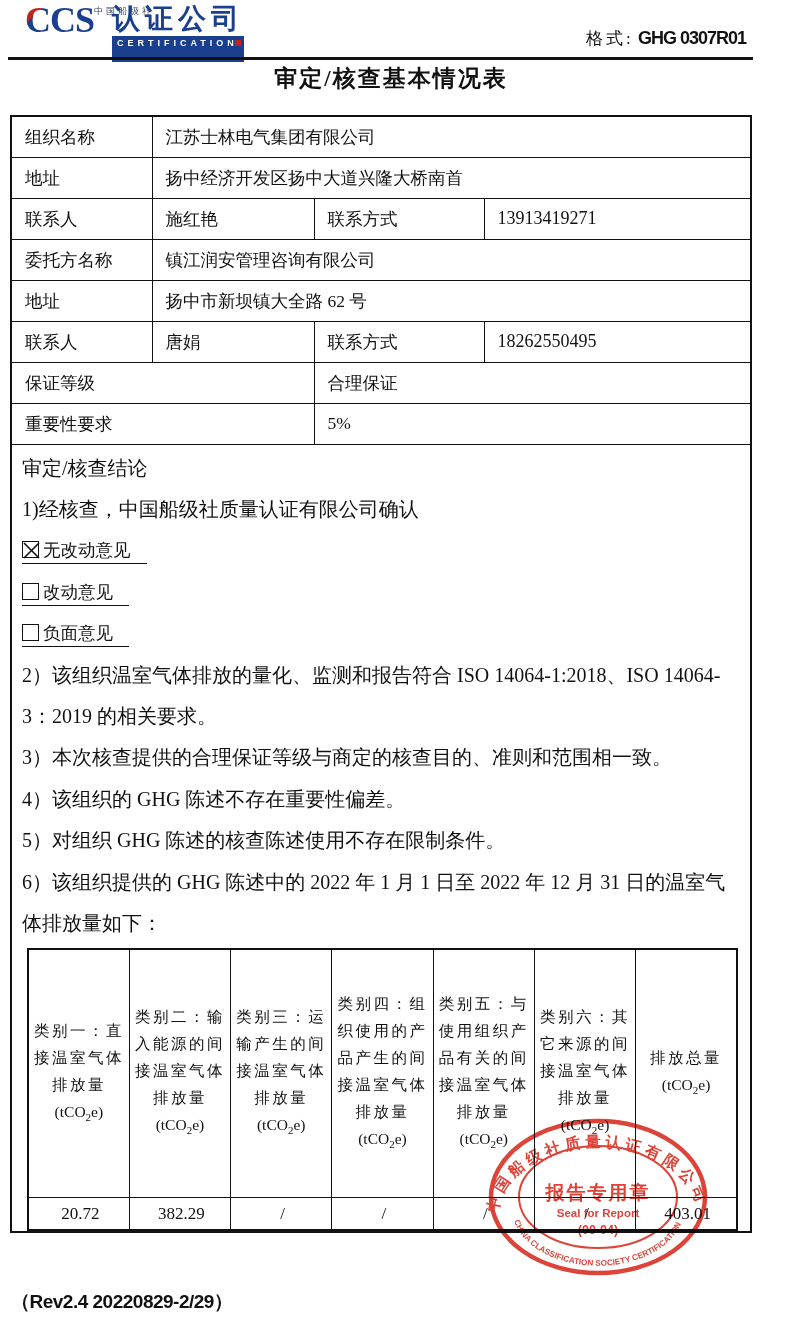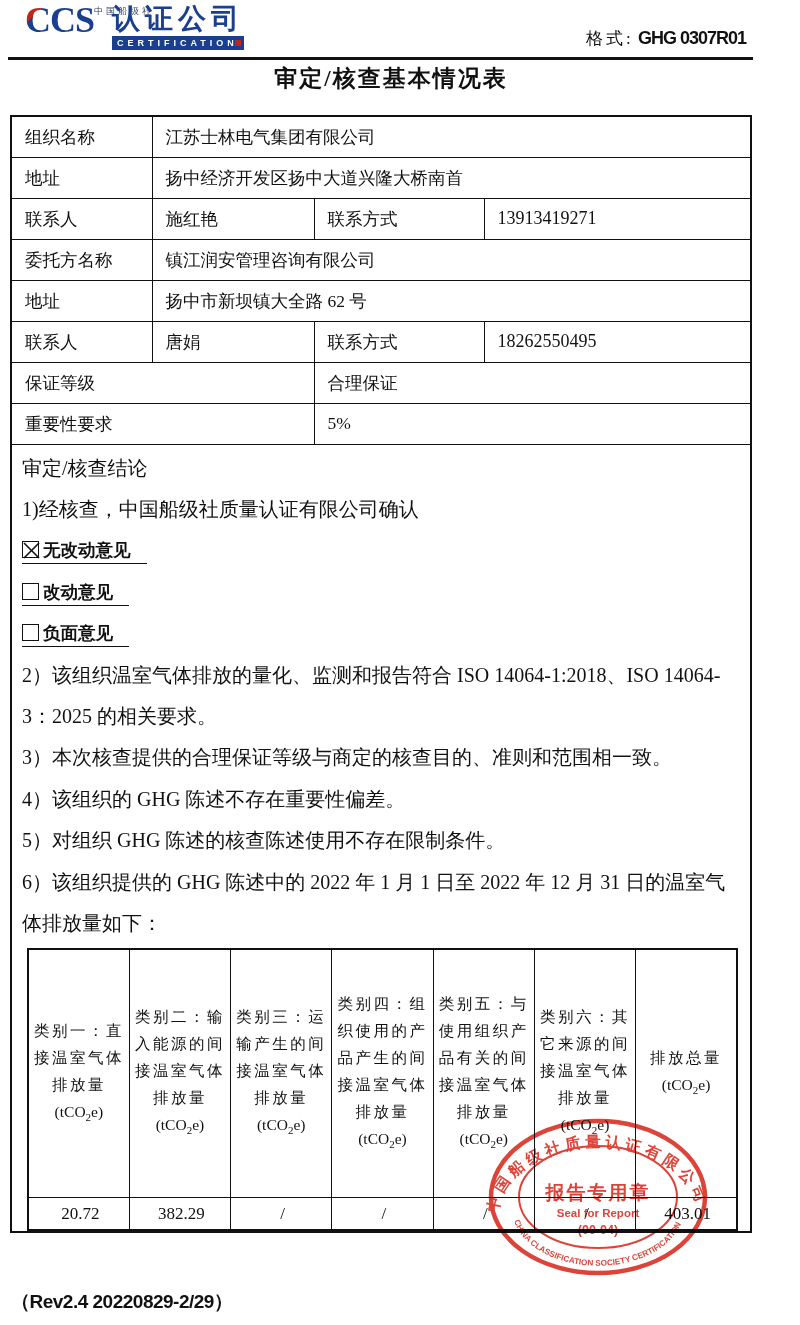--- a/index.html
+++ b/index.html
@@ -25,21 +25,21 @@
     letter-spacing: 0.4px; overflow: hidden; white-space: nowrap; width: 78px;
   }
   .ccs-cn { font-size: 9px; color: #35415c; letter-spacing: 3px; margin-top: 1px; white-space: nowrap; }
   .logo-right { margin-left: 7px; display: flex; flex-direction: column; }
   .brand-cn {
     font-family: "Liberation Sans", "DejaVu Sans", sans-serif; font-weight: bold;
     color: #1b3f8f; font-size: 28px; line-height: 30px; letter-spacing: 5px; white-space: nowrap;
   }
   .brand-band {
     margin-top: 2px; background: #1b3f8f; color: #fff; font-family: "Liberation Sans", sans-serif;
-    font-weight: bold; font-size: 9px; letter-spacing: 4px; height: 14px; line-height: 14px;
+    font-weight: bold; font-size: 9px; letter-spacing: 4px; height: 26px; line-height: 14px;
     padding: 0 5px; white-space: nowrap; position: relative;
   }
   .brand-band::after { content:""; position:absolute; right:3px; top:4px; width:6px; height:6px; background:#c0251d; }
 
   .format-line { position: absolute; top: 27px; right: 54px; font-size: 17px; white-space: nowrap; }
   .format-label { letter-spacing: 3px; }
   .format-value { font-family: "Liberation Sans", sans-serif; font-weight: bold; font-size: 18px; letter-spacing: -1px; }
 
   .rule { position: absolute; left: 8px; top: 57px; width: 745px; height: 2.5px; background: #111; }
 
@@ -55,21 +55,21 @@
     border: 2.5px solid #111;
     font-size: 17.5px;
   }
   table.info td { border: 1.7px solid #111; height: 41px; padding: 2px 10px 2px 13px; vertical-align: middle; }
   td.num { font-size: 18px; }
 
   
   .conclusion { padding: 3px 10px 0 10px; }
   .cline { line-height: 41.4px; font-size: 20px; }
   .optline { line-height: 41.4px; font-size: 17.5px; }
-  .opt { display: inline-block; border-bottom: 1.8px solid #111; padding: 0 16px 1px 0; line-height: 24px; font-weight: bold; }
+  .opt { display: inline-block; border-bottom: 1.8px solid #111; padding: 0 16px 1px 0; line-height: 24px; }
   .cbx {
     display: inline-block; width: 17px; height: 17px; border: 1.8px solid #111;
     vertical-align: -2px; margin-right: 4px; position: relative; background: #fff;
   }
   .cbx svg { position: absolute; left: -1px; top: -1px; }
 
   
   table.emission {
     width: 711px; margin: 4px auto 0 15px;
     border-collapse: collapse; table-layout: fixed;
@@ -185,21 +185,21 @@
             <span class="opt">
               <span class="cbx"></span><span>改动意见</span>
             </span>
           </div>
           <div class="optline">
             <span class="opt">
               <span class="cbx"></span><span>负面意见</span>
             </span>
           </div>
 
-          <div class="cline">2）该组织温室气体排放的量化、监测和报告符合 ISO 14064-1:2018、ISO 14064-3：2025 的相关要求。</div>
+          <div class="cline">2）该组织温室气体排放的量化、监测和报告符合 ISO 14064-1:2018、ISO 14064-3：2019 的相关要求。</div>
           <div class="cline">3）本次核查提供的合理保证等级与商定的核查目的、准则和范围相一致。</div>
           <div class="cline">4）该组织的 GHG 陈述不存在重要性偏差。</div>
           <div class="cline">5）对组织 GHG 陈述的核查陈述使用不存在限制条件。</div>
           <div class="cline">6）该组织提供的 GHG 陈述中的 2022 年 1 月 1 日至 2022 年 12 月 31 日的温室气体排放量如下：</div>
         </div>
 
         <table class="emission">
           <colgroup>
                 <col>
                 <col>

